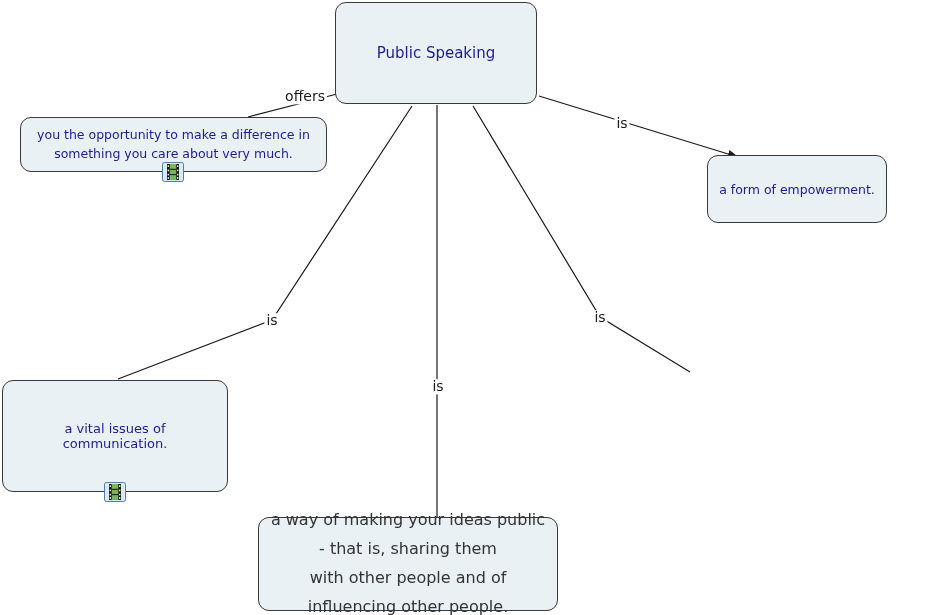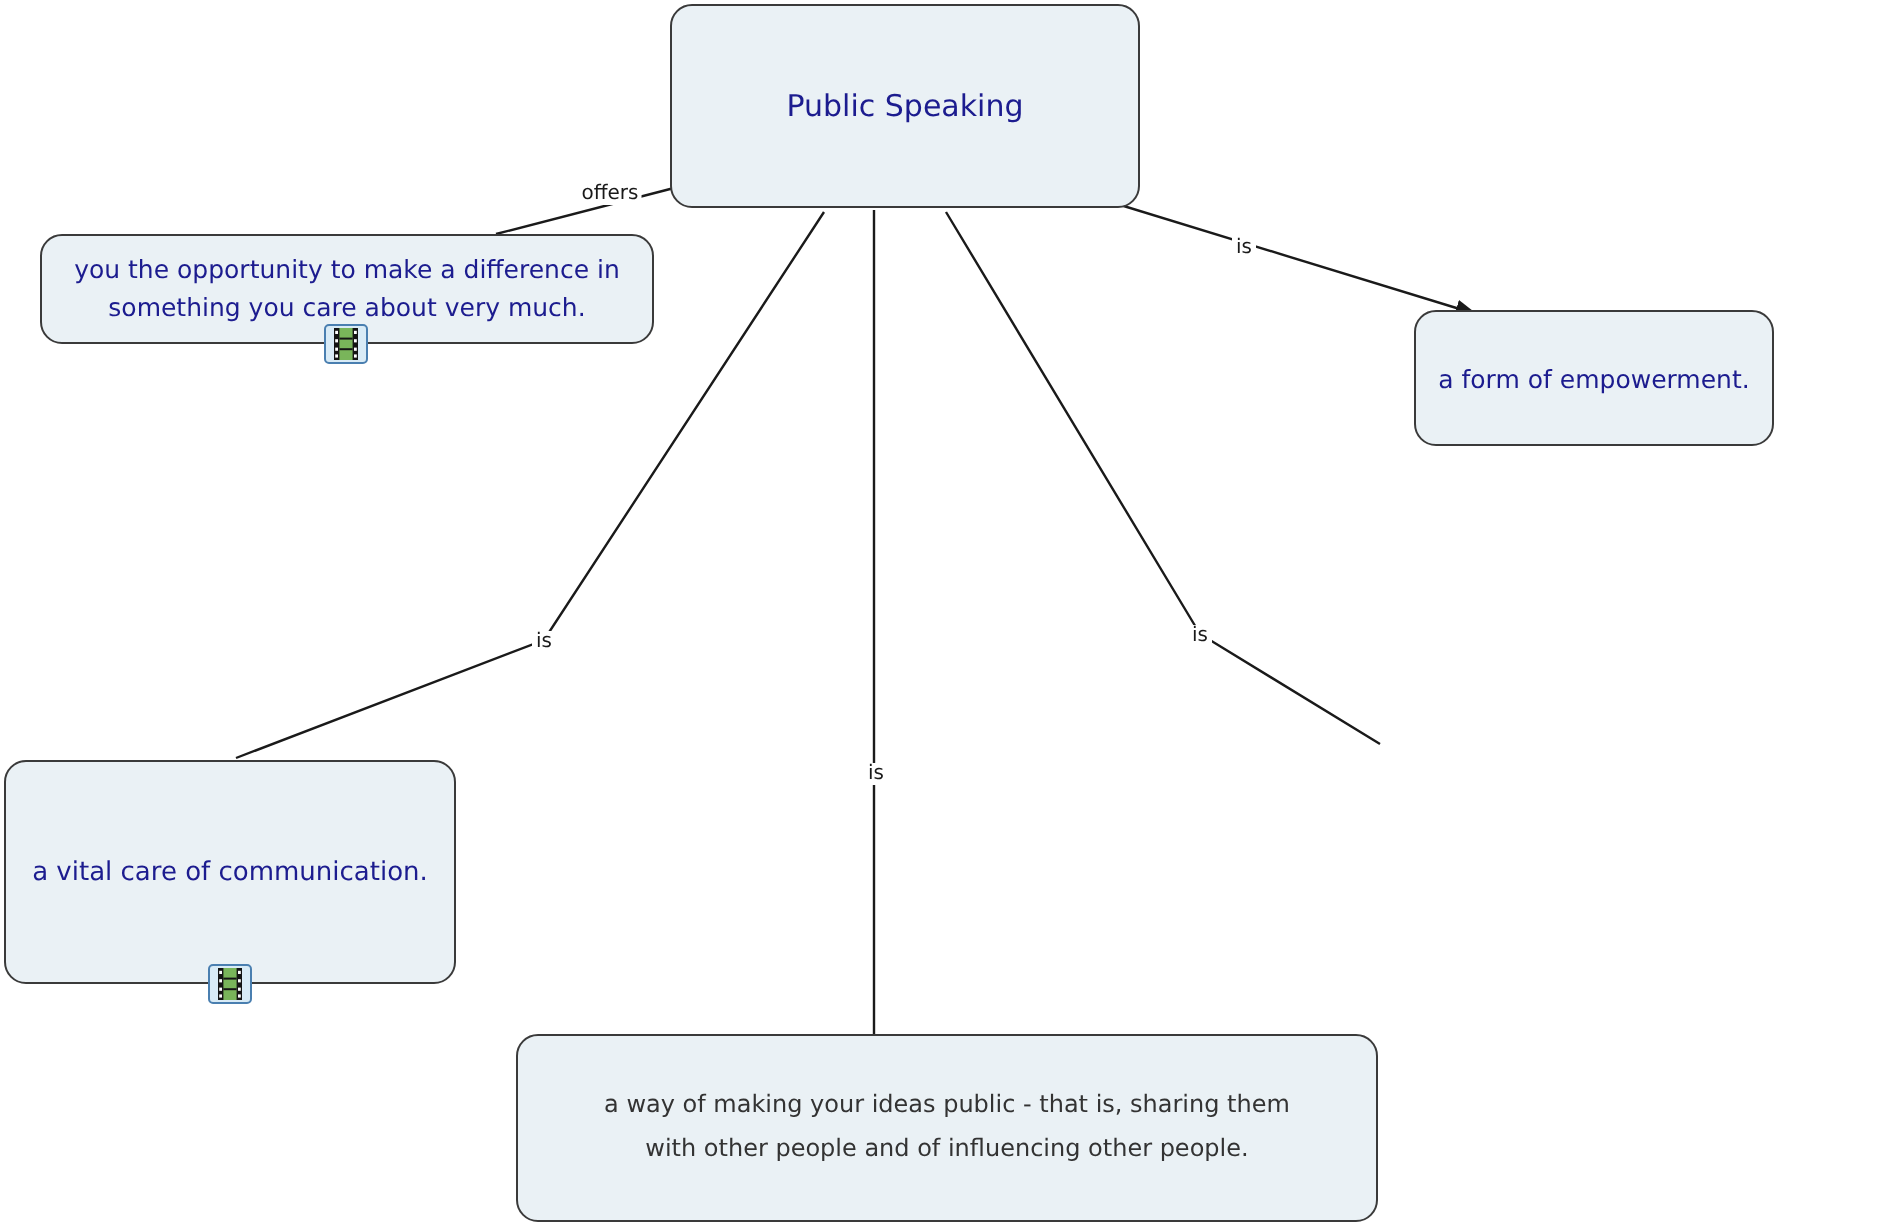--- a/index.html
+++ b/index.html
@@ -24,21 +24,21 @@
     position:absolute;z-index:2;box-sizing:border-box;
     background:var(--node-fill);border:1px solid var(--node-border);border-radius:11px;
     display:flex;align-items:center;justify-content:center;text-align:center;
     color:var(--concept-text);padding:4px 8px;
   }
   .node .txt{white-space:pre-line;}
   .node.plain{color:var(--plain-text);}
   .link-label{
     position:absolute;z-index:3;transform:translate(-50%,-50%);
     background:var(--canvas-bg);color:var(--label-text);
-    font-size:10px;line-height:1.1;padding:0 2px;white-space:nowrap;
+    font-size:14px;line-height:1.1;padding:0 2px;white-space:nowrap;
   }
   .resource-icon{
     position:absolute;z-index:4;width:22px;height:20px;display:block;cursor:pointer;
   }
 </style>
 </head>
 <body>
 
 <div class="canvas">
 
@@ -48,38 +48,38 @@
         <polygon points="0,0 9,3.5 0,7" fill="#1a1a1a"></polygon>
       </marker>
     </defs>
     <line x1="337" y1="94" x2="248" y2="117"></line>
     <line x1="539" y1="96" x2="738" y2="157" marker-end="url(#arrow)"></line>
     <polyline points="412,106 272,320 118,379"></polyline>
     <line x1="437" y1="105" x2="437" y2="517"></line>
     <polyline points="473,106 600,317 690,372"></polyline>
   </svg>
 
-  <div class="node" style="left:335px;top:2px;width:235px;height:102px;font-size:15px;">
+  <div class="node" style="left:335px;top:2px;width:202px;height:102px;font-size:15px;">
     <span class="txt">Public Speaking</span>
   </div>
 
   <div class="node" style="left:20px;top:117px;width:307px;height:55px;font-size:12.5px;line-height:1.5;text-align:center;">
     <span class="txt">you the opportunity to make a difference in
 something you care about very much.</span>
   </div>
 
   <div class="node" style="left:707px;top:155px;width:180px;height:68px;font-size:12.5px;">
     <span class="txt">a form of empowerment.</span>
   </div>
 
   <div class="node" style="left:2px;top:380px;width:226px;height:112px;font-size:13px;">
-    <span class="txt">a vital care of communication.</span>
+    <span class="txt">a vital issues of communication.</span>
   </div>
 
-  <div class="node plain" style="left:258px;top:517px;width:431px;height:94px;font-size:12px;line-height:1.8;">
+  <div class="node plain" style="left:258px;top:517px;width:300px;height:94px;font-size:16px;line-height:1.8;">
     <span class="txt">a way of making your ideas public - that is, sharing them
 with other people and of influencing other people.</span>
   </div>
 
 
   <span class="link-label" style="left:305px;top:97px;">offers</span>
   <span class="link-label" style="left:622px;top:124px;">is</span>
   <span class="link-label" style="left:272px;top:321px;">is</span>
   <span class="link-label" style="left:438px;top:387px;">is</span>
   <span class="link-label" style="left:600px;top:318px;">is</span>

